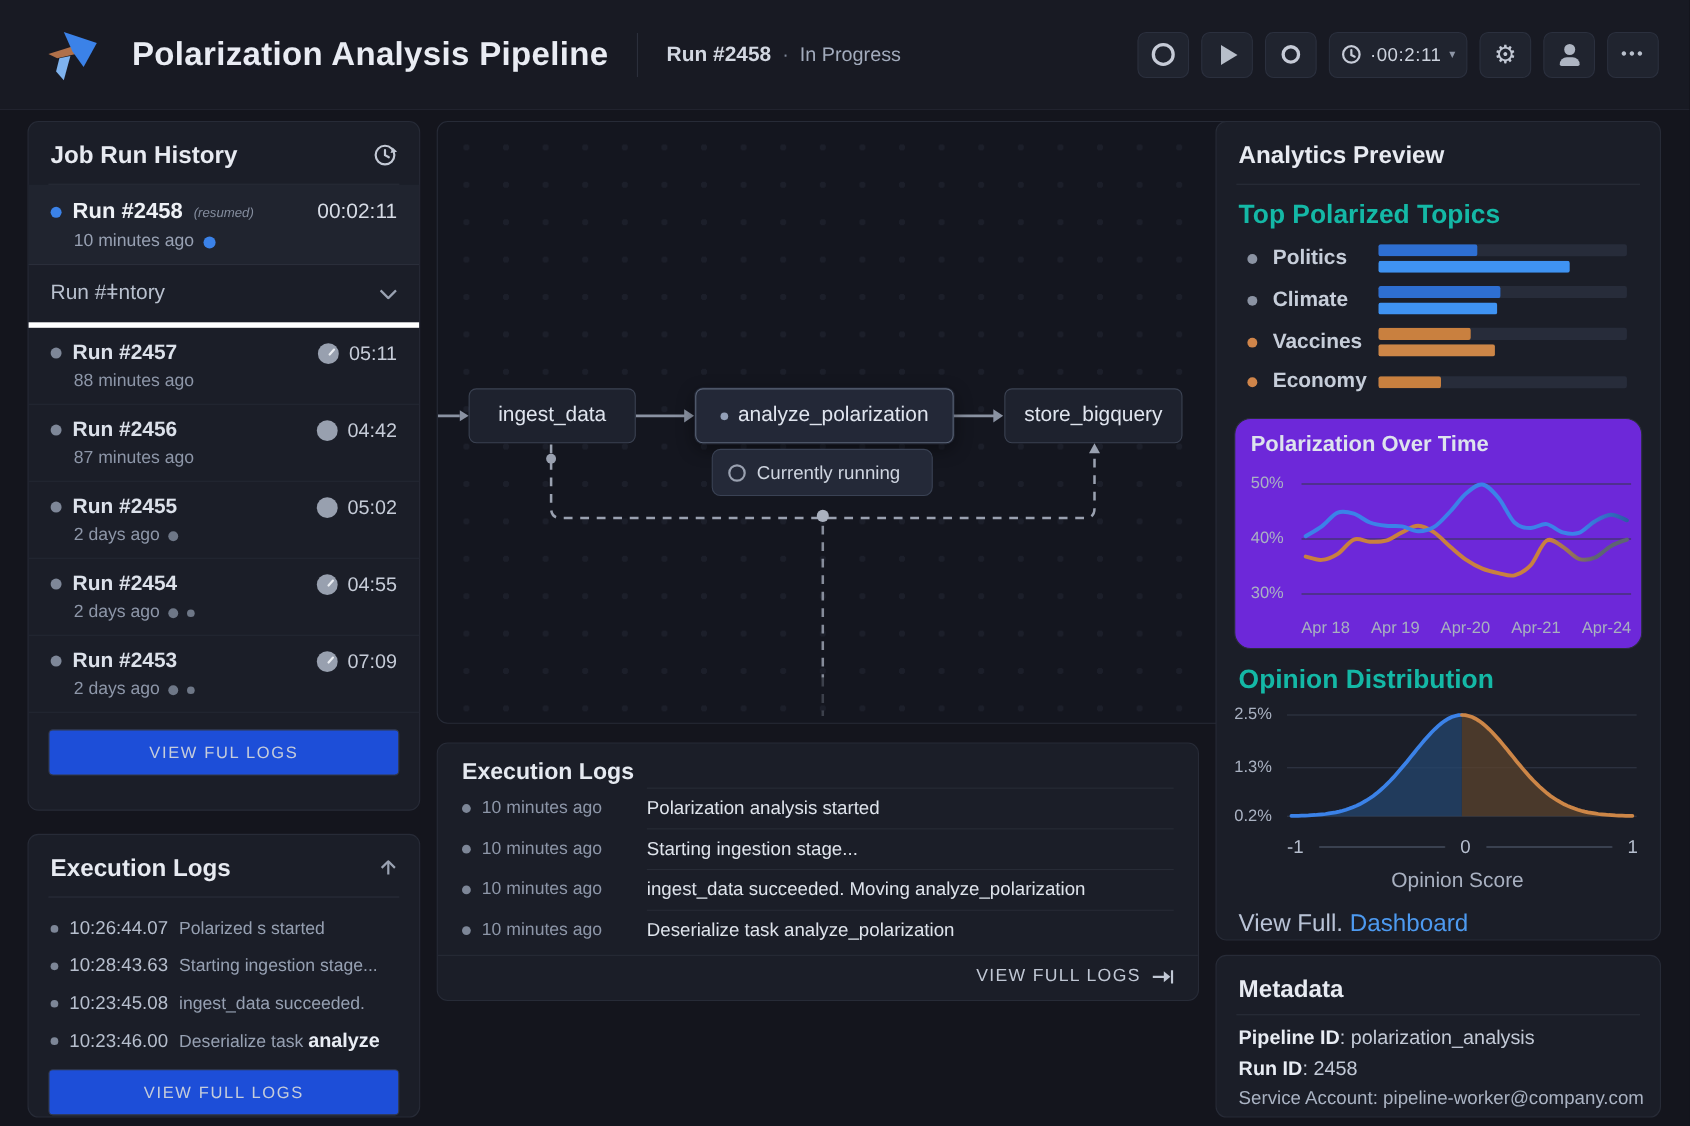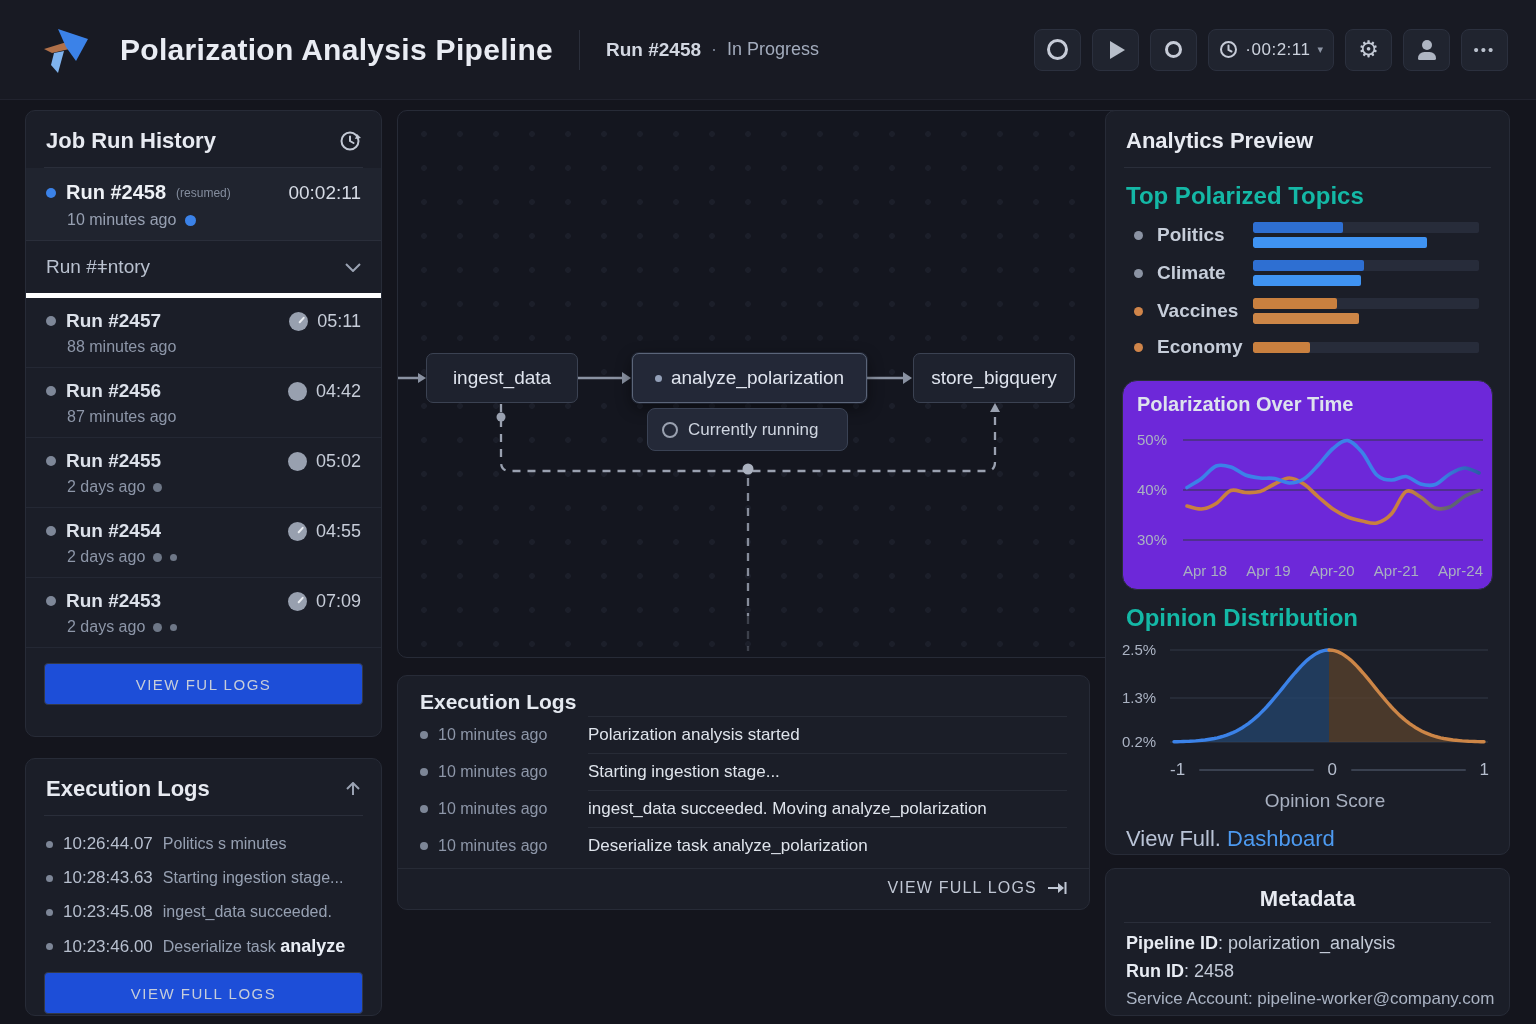--- a/index.html
+++ b/index.html
@@ -36,21 +36,21 @@
   .p-head { display:flex; align-items:center; justify-content:space-between; padding:17px 20px 13px; }
   .p-title { font-size:22px; font-weight:600; color:#e7eaf1; }
   .p-div { border-bottom:1px solid #2a2e3a; margin:0 18px; }
   
   #job-history-panel { left:25px; top:110px; width:357px; height:627px; }
   .cur-run { background:#20242f; border-bottom:1px solid #2a2e3a; padding:13px 20px 11px; }
   .cur-l1 { display:flex; align-items:center; gap:10px; }
   .dot { width:10px; height:10px; border-radius:50%; background:#7e8798; flex:none; }
   .dot.blue { background:#3b82e8; }
   .cur-id { font-size:20px; font-weight:700; color:#eef1f6; }
-  .cur-badge { font-size:12px; color:#848d9e; }
+  .cur-badge { font-size:12px; color:#848d9e;font-style:italic; }
   .cur-time { margin-left:auto; font-size:19px; color:#d6dbe5; }
   .ago-line { margin:7px 0 0 21px; display:flex; align-items:center; gap:9px; font-size:16px; color:#97a0b2; }
   .mini-dot { width:11px; height:11px; border-radius:50%; background:#3b82e8; }
   .sub-head { display:flex; align-items:center; justify-content:space-between; padding:15px 20px; border-bottom:5px solid #ffffff; }
   .sub-title { font-size:19px; color:#b9c1cf; }
   .run-row { padding:12px 20px 11px; border-bottom:1px solid #242834; cursor:pointer; }
   .rr-l1 { display:flex; align-items:center; gap:10px; }
   .rr-id { font-size:19px; font-weight:600; color:#dce1ea; }
   .rr-time { font-size:18px; color:#c6ccd8; }
   .rr-right { margin-left:auto; display:flex; align-items:center; gap:9px; }
@@ -284,21 +284,21 @@
     <svg width="16" height="14" viewBox="0 0 16 14">
       <polyline points="2,7 8,1 14,7" fill="none" stroke="#9aa2b2" stroke-width="2"></polyline>
       <line x1="8" y1="2" x2="8" y2="13" stroke="#9aa2b2" stroke-width="2"></line>
     </svg>
   </div>
   <div class="p-div"></div>
   <div class="llog-list" id="left-log-list">
       <div class="llog-row">
         <span class="llog-dot"></span>
         <span class="llog-time">10:26:44.07</span>
-        <span class="llog-msg">Politics s minutes</span>
+        <span class="llog-msg">Polarized s started</span>
       </div>
       <div class="llog-row">
         <span class="llog-dot"></span>
         <span class="llog-time">10:28:43.63</span>
         <span class="llog-msg">Starting ingestion stage...</span>
       </div>
       <div class="llog-row">
         <span class="llog-dot"></span>
         <span class="llog-time">10:23:45.08</span>
         <span class="llog-msg">ingest_data succeeded.</span>
@@ -505,21 +505,21 @@
       <span>1</span>
     </div>
   <div class="d-xlabel">Opinion Score</div>
   <div class="dash-link">
     <span class="pre">View Full.</span>
     <span class="acc">Dashboard</span>
   </div>
 </div>
 
 <div class="panel" id="metadata-panel">
-  <div class="p-head" style="padding-bottom:10px;justify-content:center;">
+  <div class="p-head" style="padding-bottom:10px;">
     <div class="p-title">Metadata</div>
   </div>
   <div class="p-div"></div>
   <div class="meta-rows" id="metadata-rows">
       <div class="meta-row"><span class="lab-b">Pipeline ID</span>: polarization_analysis</div>
       <div class="meta-row"><span class="lab-b">Run ID</span>: 2458</div>
       <div class="meta-row dim"><span>Service Account</span>: pipeline-worker@company.com</div>
     </div>
 </div>
 

